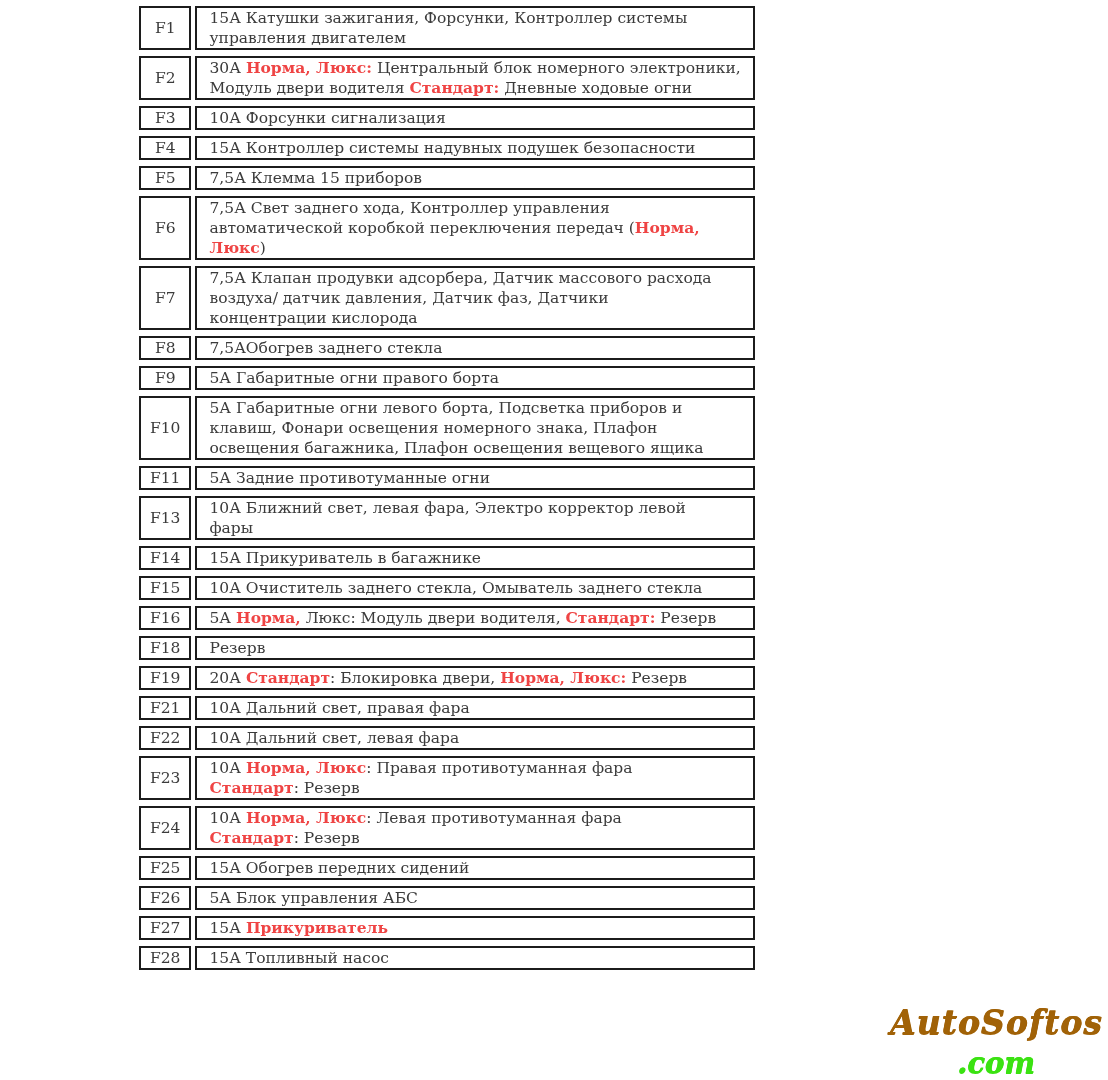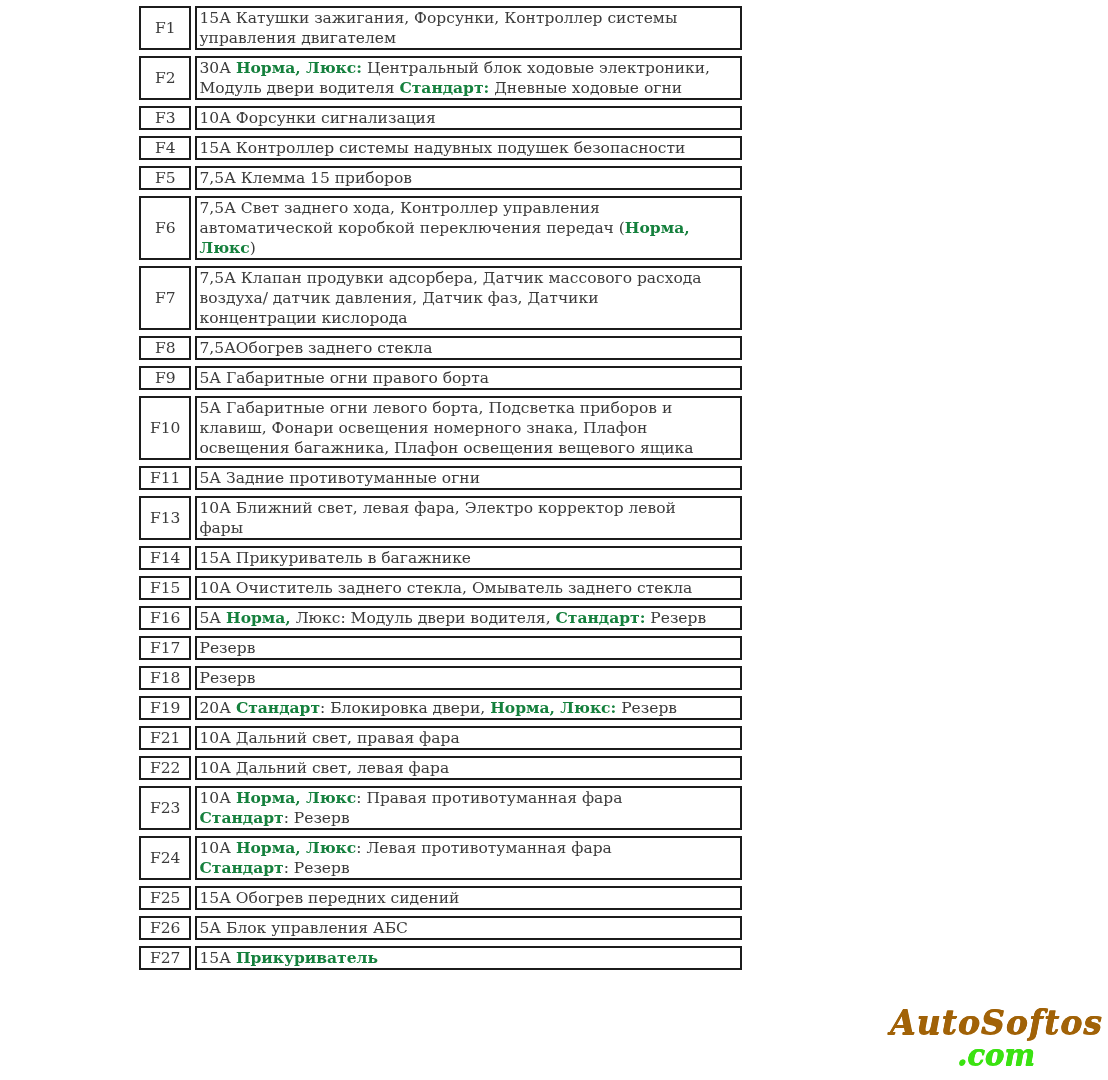--- a/index.html
+++ b/index.html
@@ -37,50 +37,50 @@
   }
   td.fcell {
     width: 46px;
     min-width: 46px;
     text-align: center;
     padding: 0 9px;
   }
   td.dcell {
     width: 547px;
     min-width: 547px;
-    padding: 0 2px;
+    padding: 0 12px;
     overflow: hidden;
   }
   td.dcell .line {
     white-space: nowrap;
   }
   td.dcell b, td.fcell b {
     font-weight: bold;
-    color: #15803d;
+    color: #ef4444;
   }
   .watermark {
     position: absolute;
     left: 890px;
     top: 1006px;
     width: 212px;
     text-align: center;
     font-family: "DejaVu Serif", serif;
     font-style: italic;
     font-weight: bold;
     line-height: 1.0;
     pointer-events: none;
   }
   .watermark .wm-line1 {
     font-size: 33px;
     letter-spacing: 1px;
     text-shadow: 0.6px 0 currentColor, 0 0.6px currentColor;
   }
   .watermark .wm-line2 {
     font-size: 29px;
-    margin-top: 2px;
+    margin-top: 10px;
     text-shadow: 0.6px 0 currentColor, 0 0.6px currentColor;
   }
 </style>
 </head>
 <body>
 
 <div class="page">
 
   <div class="fuse-table-wrap">
     <table class="fuse-table">
@@ -88,21 +88,21 @@
           <tr>
             <td class="fcell">F1</td>
             <td class="dcell">
               <div class="line"><span>15А Катушки зажигания, Форсунки, Контроллер системы</span></div>
               <div class="line"><span>управления двигателем</span></div>
             </td>
           </tr>
           <tr>
             <td class="fcell">F2</td>
             <td class="dcell">
-              <div class="line"><span>30А </span><b>Норма, Люкс:</b><span> Центральный блок ходовые электроники,</span></div>
+              <div class="line"><span>30А </span><b>Норма, Люкс:</b><span> Центральный блок номерного электроники,</span></div>
               <div class="line"><span>Модуль двери водителя </span><b>Стандарт:</b><span> Дневные ходовые огни</span></div>
             </td>
           </tr>
           <tr>
             <td class="fcell">F3</td>
             <td class="dcell">
               <div class="line"><span>10А Форсунки сигнализация</span></div>
             </td>
           </tr>
           <tr>
@@ -178,26 +178,20 @@
               <div class="line"><span>10А Очиститель заднего стекла, Омыватель заднего стекла</span></div>
             </td>
           </tr>
           <tr>
             <td class="fcell">F16</td>
             <td class="dcell">
               <div class="line"><span>5А </span><b>Норма,</b><span> Люкс: Модуль двери водителя, </span><b>Стандарт:</b><span> Резерв</span></div>
             </td>
           </tr>
           <tr>
-            <td class="fcell">F17</td>
-            <td class="dcell">
-              <div class="line"><span>Резерв</span></div>
-            </td>
-          </tr>
-          <tr>
             <td class="fcell">F18</td>
             <td class="dcell">
               <div class="line"><span>Резерв</span></div>
             </td>
           </tr>
           <tr>
             <td class="fcell">F19</td>
             <td class="dcell">
               <div class="line"><span>20А </span><b>Стандарт</b><span>: Блокировка двери, </span><b>Норма, Люкс:</b><span> Резерв</span></div>
             </td>
@@ -237,20 +231,26 @@
           <tr>
             <td class="fcell">F26</td>
             <td class="dcell">
               <div class="line"><span>5А Блок управления АБС</span></div>
             </td>
           </tr>
           <tr>
             <td class="fcell">F27</td>
             <td class="dcell">
               <div class="line"><span>15А </span><b>Прикуриватель</b></div>
+            </td>
+          </tr>
+          <tr>
+            <td class="fcell">F28</td>
+            <td class="dcell">
+              <div class="line"><span>15А Топливный насос</span></div>
             </td>
           </tr>
         </tbody>
     </table>
   </div>
 
   <div class="watermark">
     <div class="wm-line1" style="color: #a16207;">AutoSoftos</div>
     <div class="wm-line2" style="color: rgb(59, 226, 18);">.com</div>
   </div>

